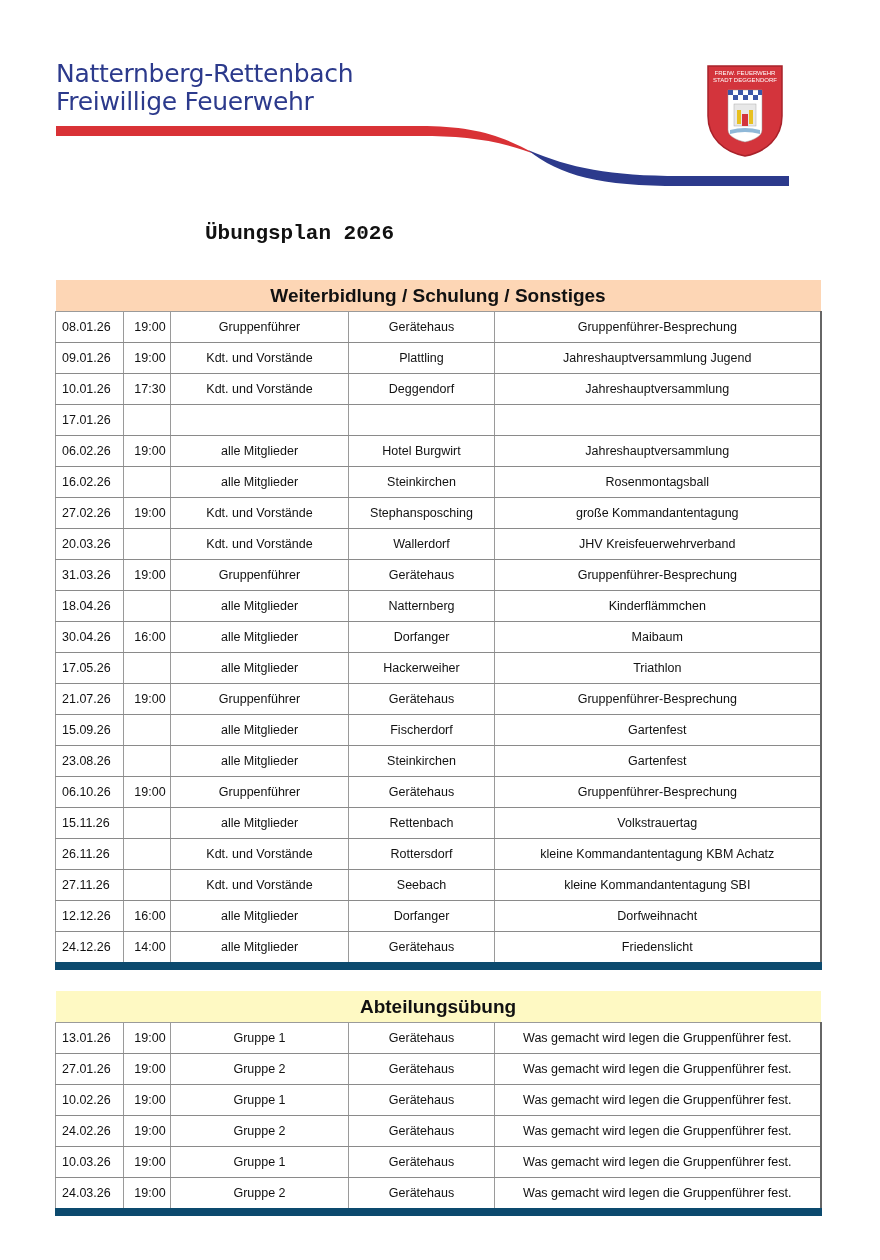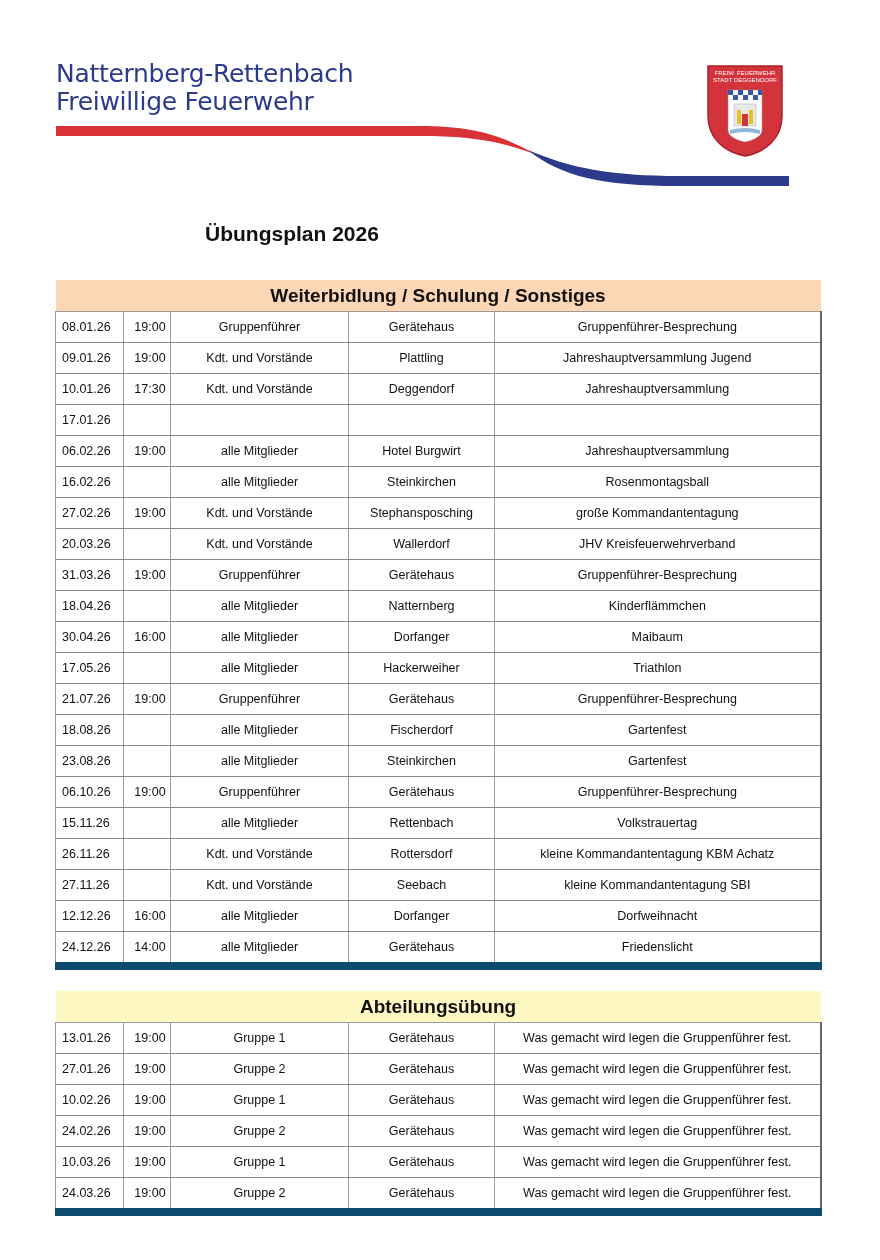--- a/index.html
+++ b/index.html
@@ -10,21 +10,21 @@
   .org-name {
     position: absolute; left: 56px; top: 60px; margin: 0;
     font-family: "DejaVu Sans", sans-serif; font-size: 25px; line-height: 28px;
     color: #2c3a8c; font-weight: normal; letter-spacing: -0.3px;
   }
   .org-name div { white-space: nowrap; }
   .swoosh { position: absolute; left: 0; top: 120px; width: 880px; height: 70px; }
   .crest { position: absolute; left: 706px; top: 64px; width: 78px; height: 94px; }
   .page-title {
     position: absolute; left: 205px; top: 222px; margin: 0;
-    font-family: Liberation Sans, sans-serif; font-weight: bold; font-size: 21px; color: #111;
+    font-family: Liberation Mono, monospace; font-weight: bold; font-size: 21px; color: #111;
   }
   .schedule {
     position: absolute; left: 55px; width: 765px; border-collapse: collapse; table-layout: fixed;
   }
   .schedule th {
     height: 31px; padding: 0; font-size: 19px; font-weight: bold; text-align: center;
     border: none; border-bottom: 1px solid #9a9a9a;
   }
   .sched-a { top: 280px; }
   .sched-a th { background: #fdd6b5; }
@@ -175,21 +175,21 @@
         <td class="c-topic">Triathlon</td>
       </tr>
       <tr>
         <td class="c-date">21.07.26</td>
         <td class="c-time">19:00</td>
         <td class="c-part">Gruppenführer</td>
         <td class="c-loc">Gerätehaus</td>
         <td class="c-topic">Gruppenführer-Besprechung</td>
       </tr>
       <tr>
-        <td class="c-date">18.08.26</td>
+        <td class="c-date">15.09.26</td>
         <td class="c-time"></td>
         <td class="c-part">alle Mitglieder</td>
         <td class="c-loc">Fischerdorf</td>
         <td class="c-topic">Gartenfest</td>
       </tr>
       <tr>
         <td class="c-date">23.08.26</td>
         <td class="c-time"></td>
         <td class="c-part">alle Mitglieder</td>
         <td class="c-loc">Steinkirchen</td>

